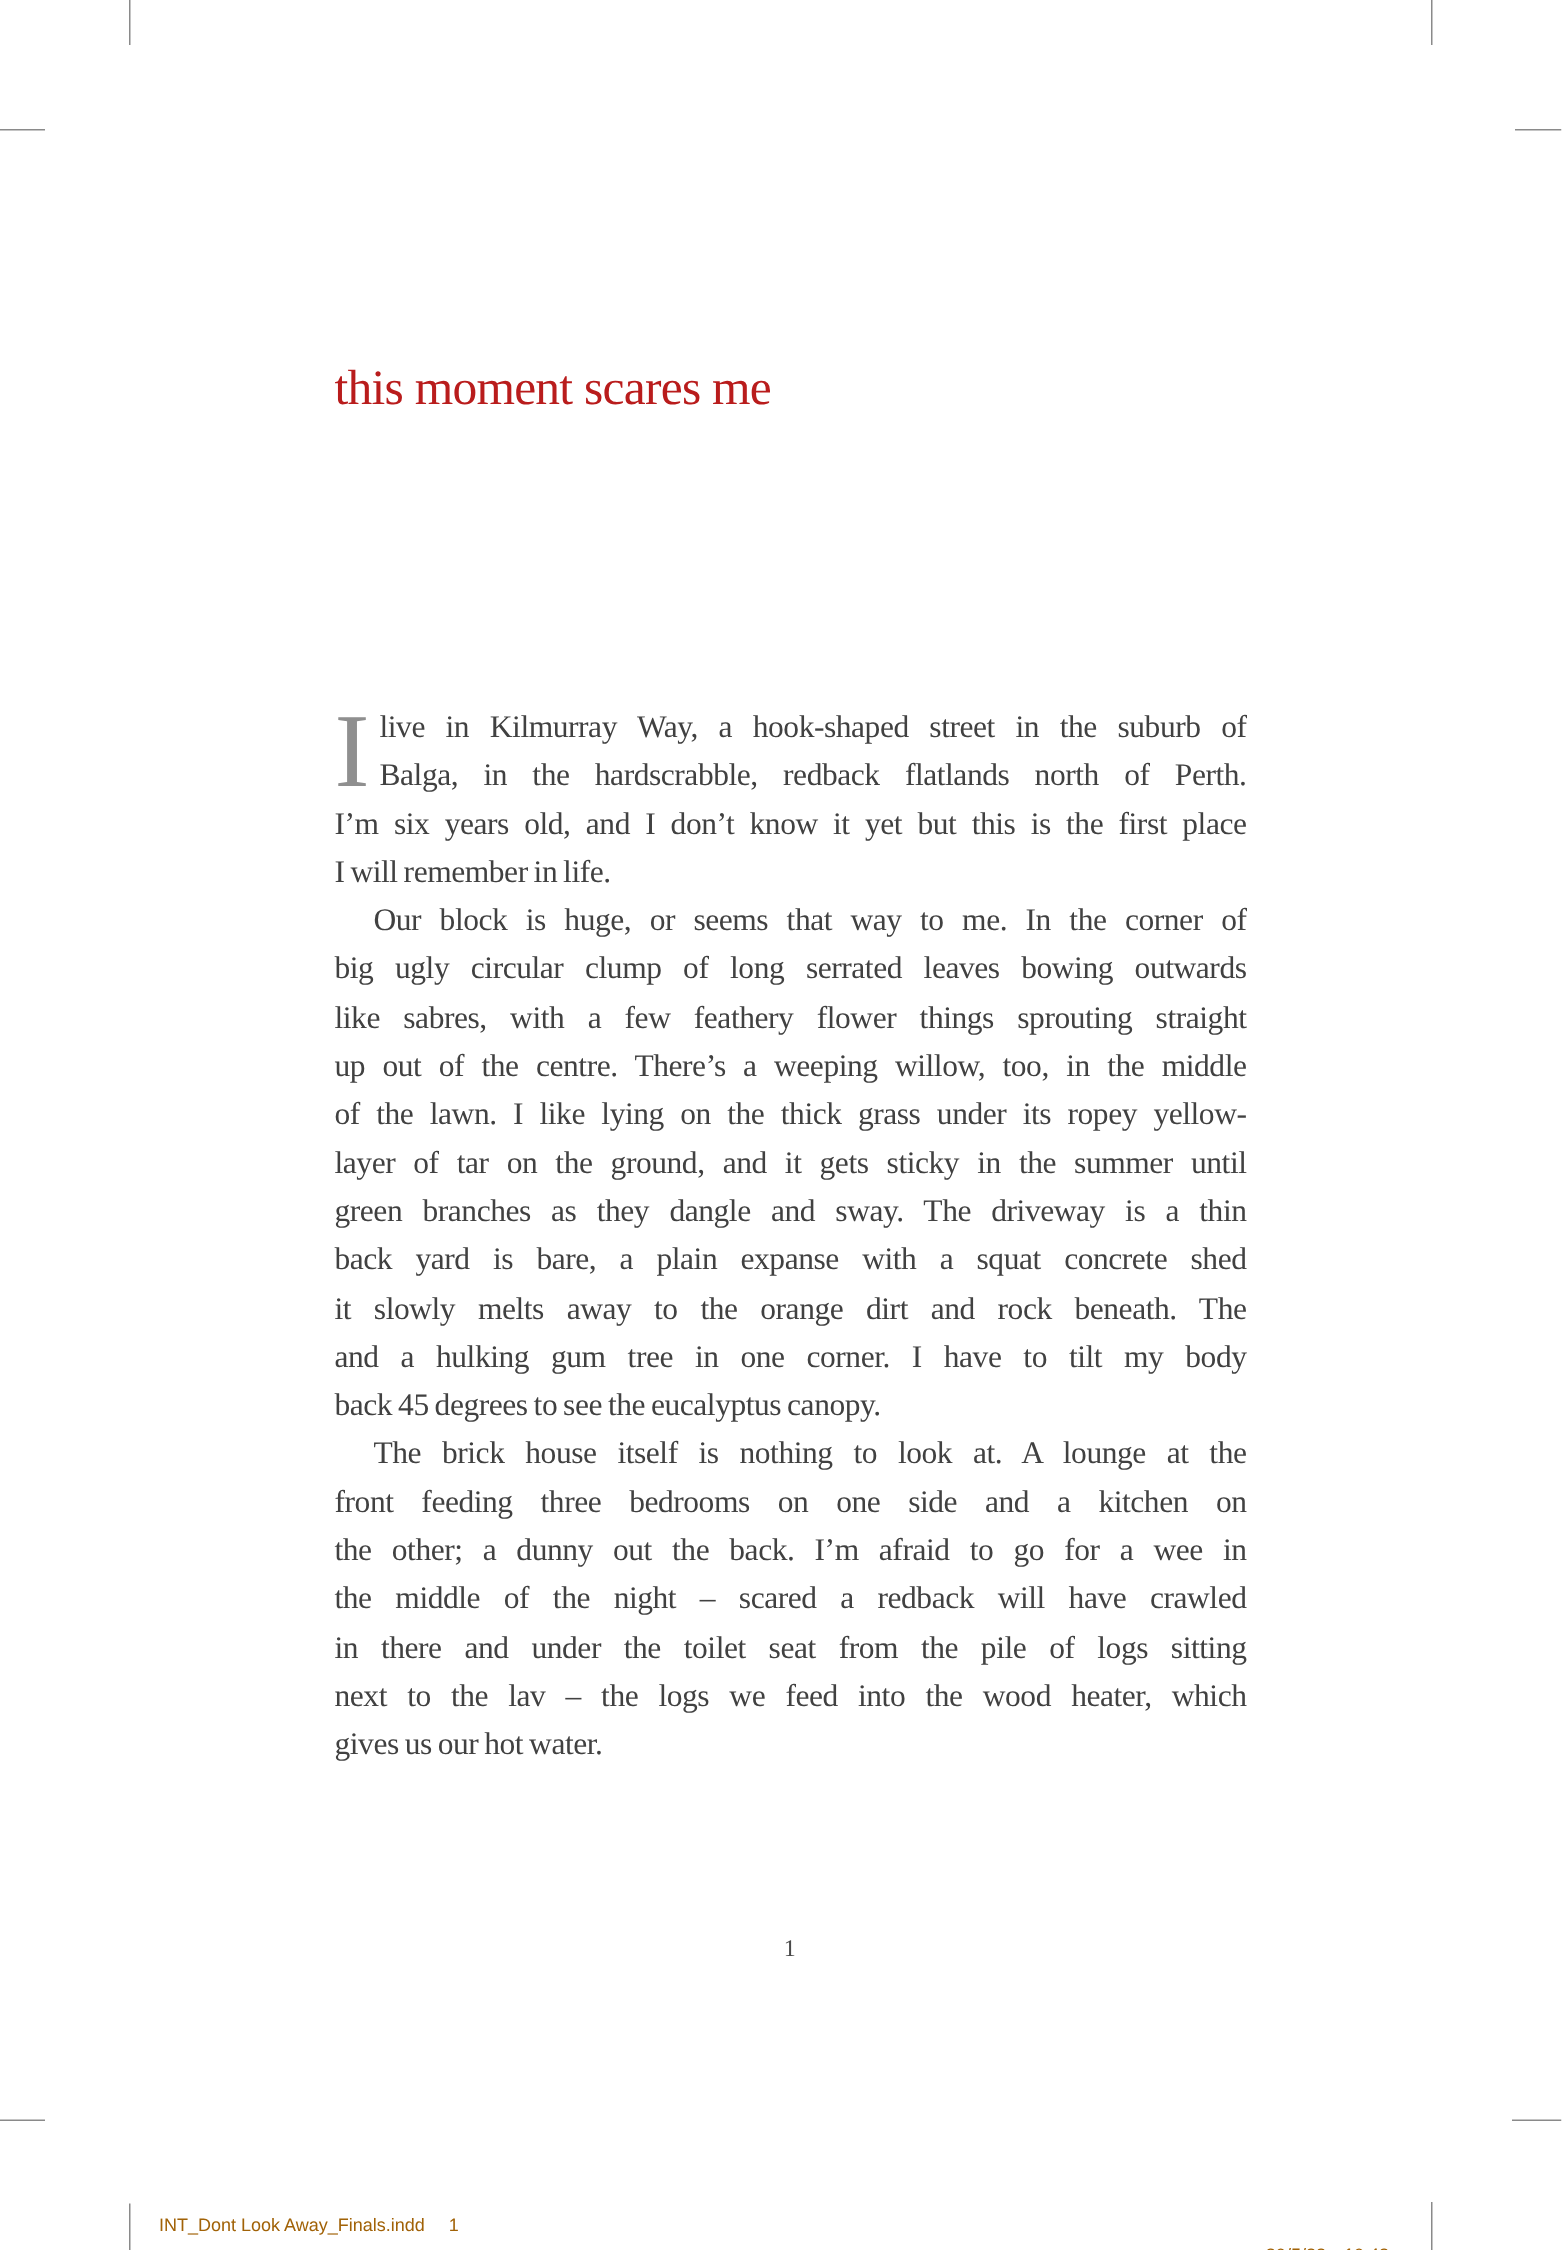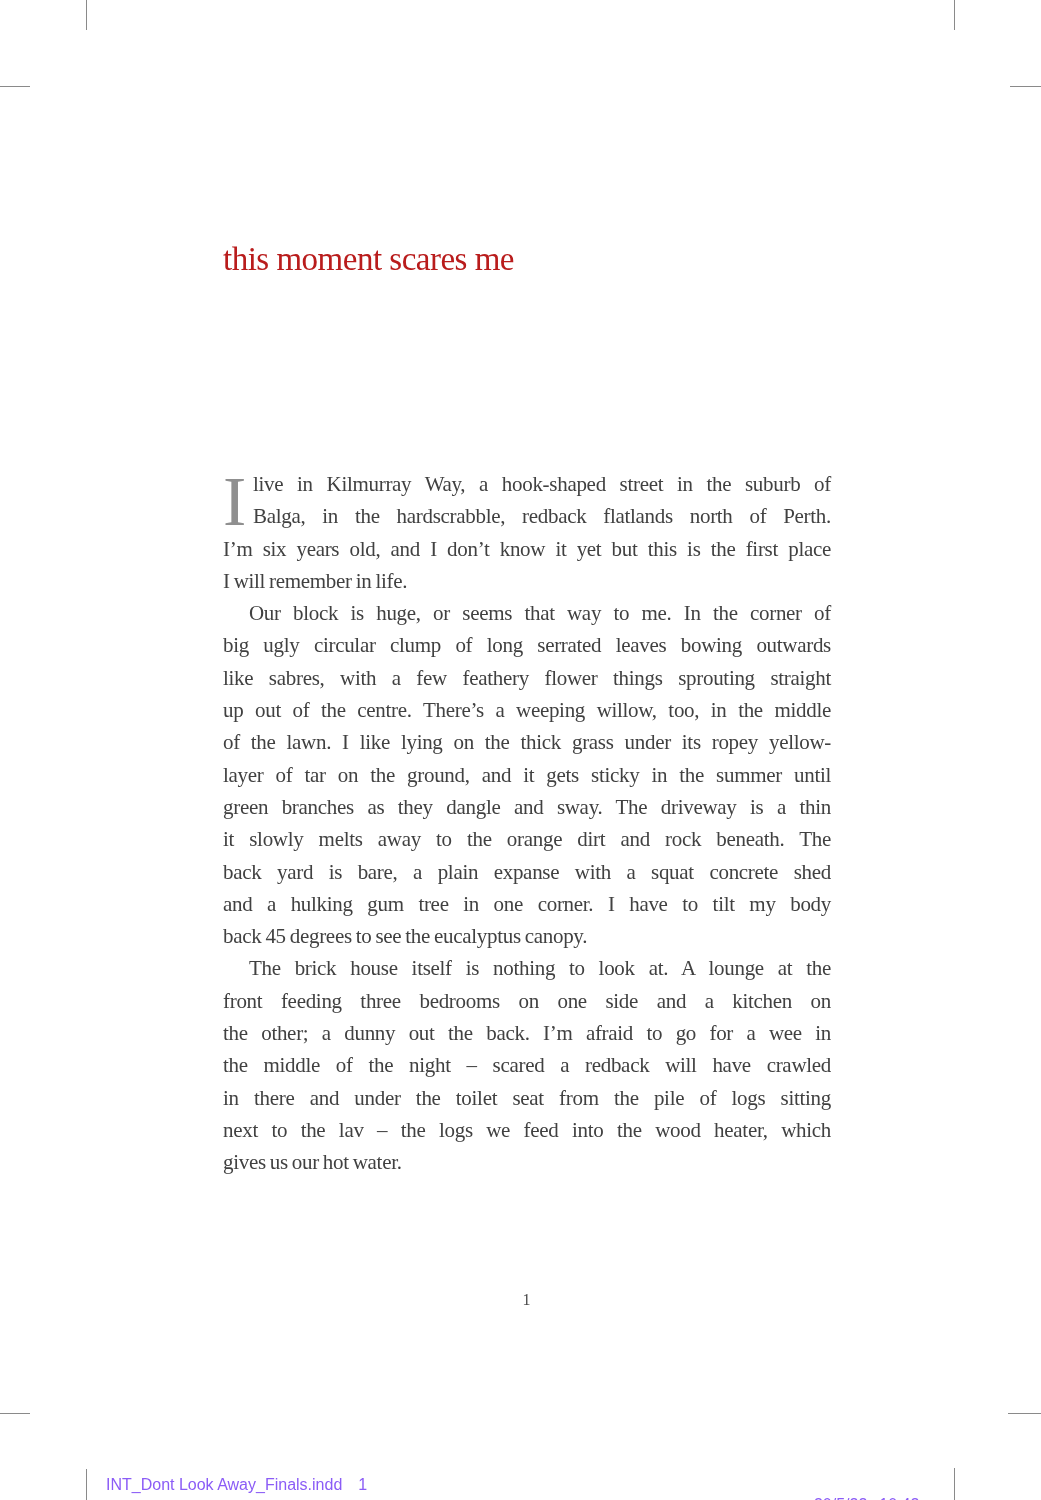--- a/index.html
+++ b/index.html
@@ -47,21 +47,21 @@
   
   .folio{
     position:absolute;left:223px;top:1291px;width:608px;
     text-align:center;font-size:16px;color:#4a4a4a;
     letter-spacing:1px;
   }
   
   .slug{
     position:absolute;top:1476px;
     font-family:"Liberation Sans", sans-serif;
-    font-size:16px;color:#8b5cf6;
+    font-size:12px;color:#a16207;
   }
   .slug.left{left:106px;display:flex;gap:16px;}
   .slug.right{right:95px;display:flex;gap:12px;margin-top:20px;}
 </style>
 </head>
 <body>
 
 <div class="crop v tl-v"></div>
 <div class="crop h tl-h"></div>
 <div class="crop v tr-v"></div>
@@ -82,22 +82,22 @@
       <div class="line plast">I will remember in life.</div>
     </div>
     <div class="para indent">
       <div class="line">Our block is huge, or seems that way to me. In the corner of</div>
       <div class="line">big ugly circular clump of long serrated leaves bowing outwards</div>
       <div class="line">like sabres, with a few feathery flower things sprouting straight</div>
       <div class="line">up out of the centre. There’s a weeping willow, too, in the middle</div>
       <div class="line">of the lawn. I like lying on the thick grass under its ropey yellow-</div>
       <div class="line">layer of tar on the ground, and it gets sticky in the summer until</div>
       <div class="line">green branches as they dangle and sway. The driveway is a thin</div>
+      <div class="line">back yard is bare, a plain expanse with a squat concrete shed</div>
       <div class="line">it slowly melts away to the orange dirt and rock beneath. The</div>
-      <div class="line">back yard is bare, a plain expanse with a squat concrete shed</div>
       <div class="line">and a hulking gum tree in one corner. I have to tilt my body</div>
       <div class="line plast">back 45 degrees to see the eucalyptus canopy.</div>
     </div>
     <div class="para indent">
       <div class="line">The brick house itself is nothing to look at. A lounge at the</div>
       <div class="line">front feeding three bedrooms on one side and a kitchen on</div>
       <div class="line">the other; a dunny out the back. I’m afraid to go for a wee in</div>
       <div class="line">the middle of the night – scared a redback will have crawled</div>
       <div class="line">in there and under the toilet seat from the pile of logs sitting</div>
       <div class="line">next to the lav – the logs we feed into the wood heater, which</div>

